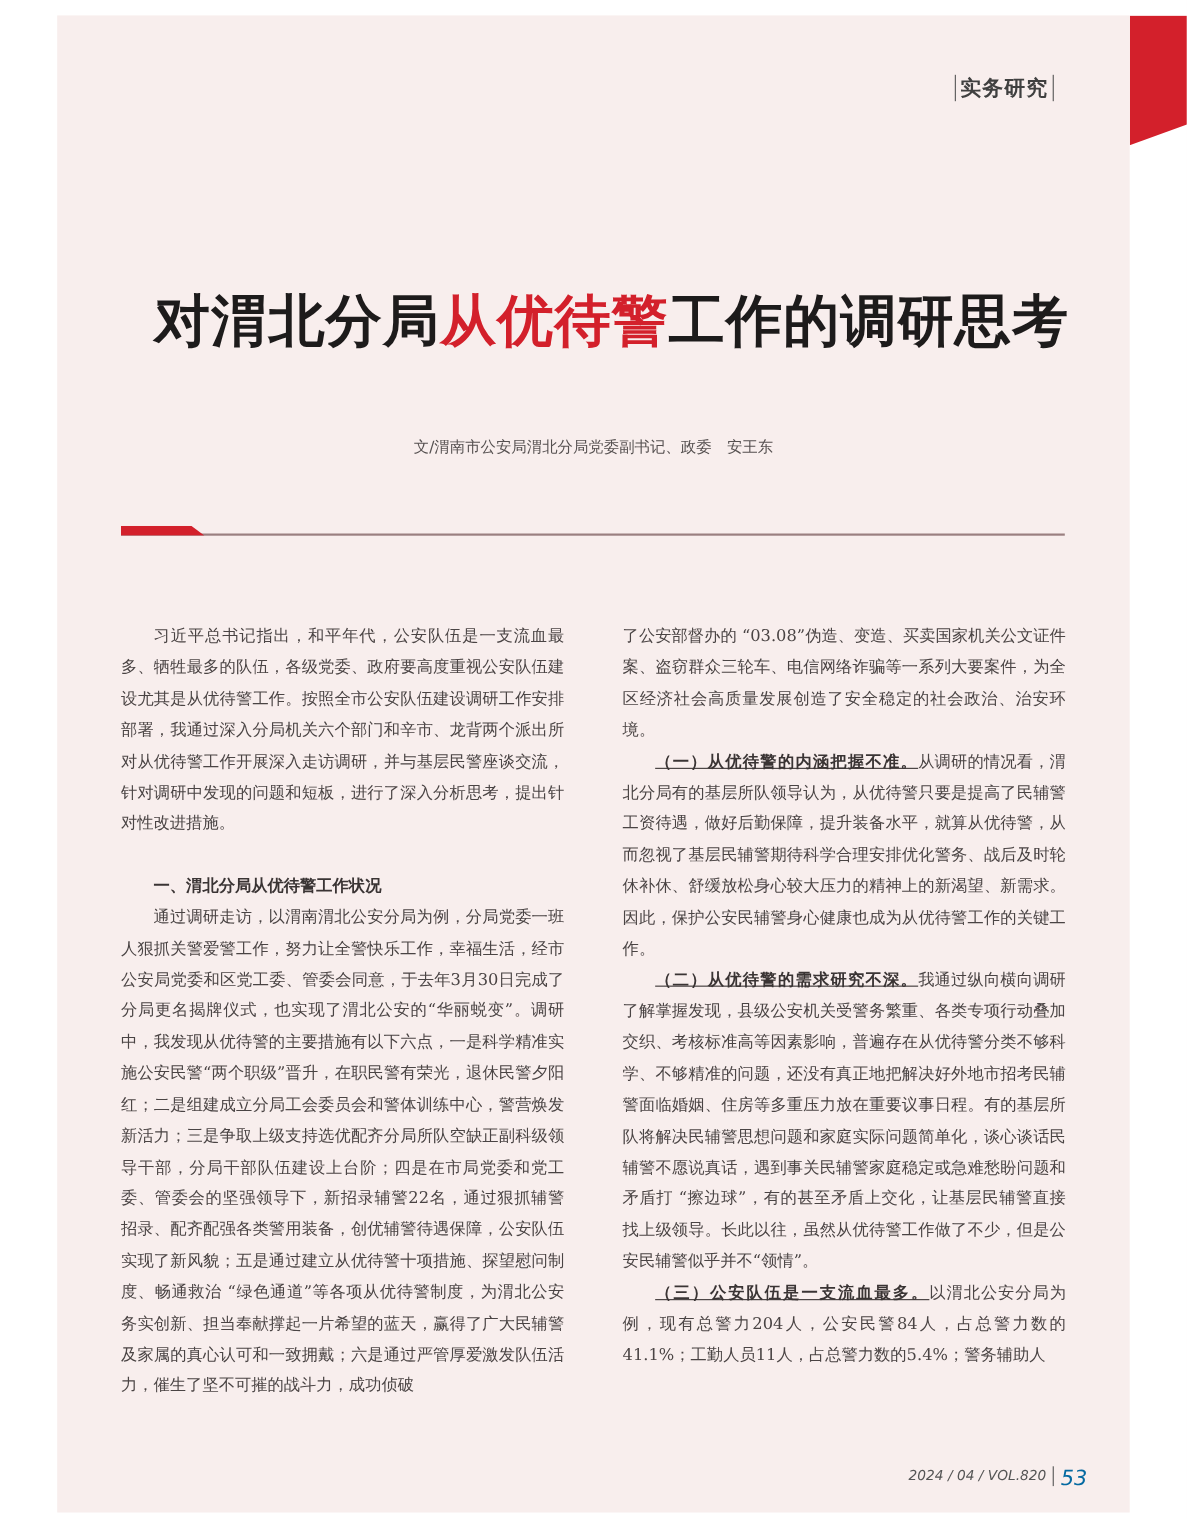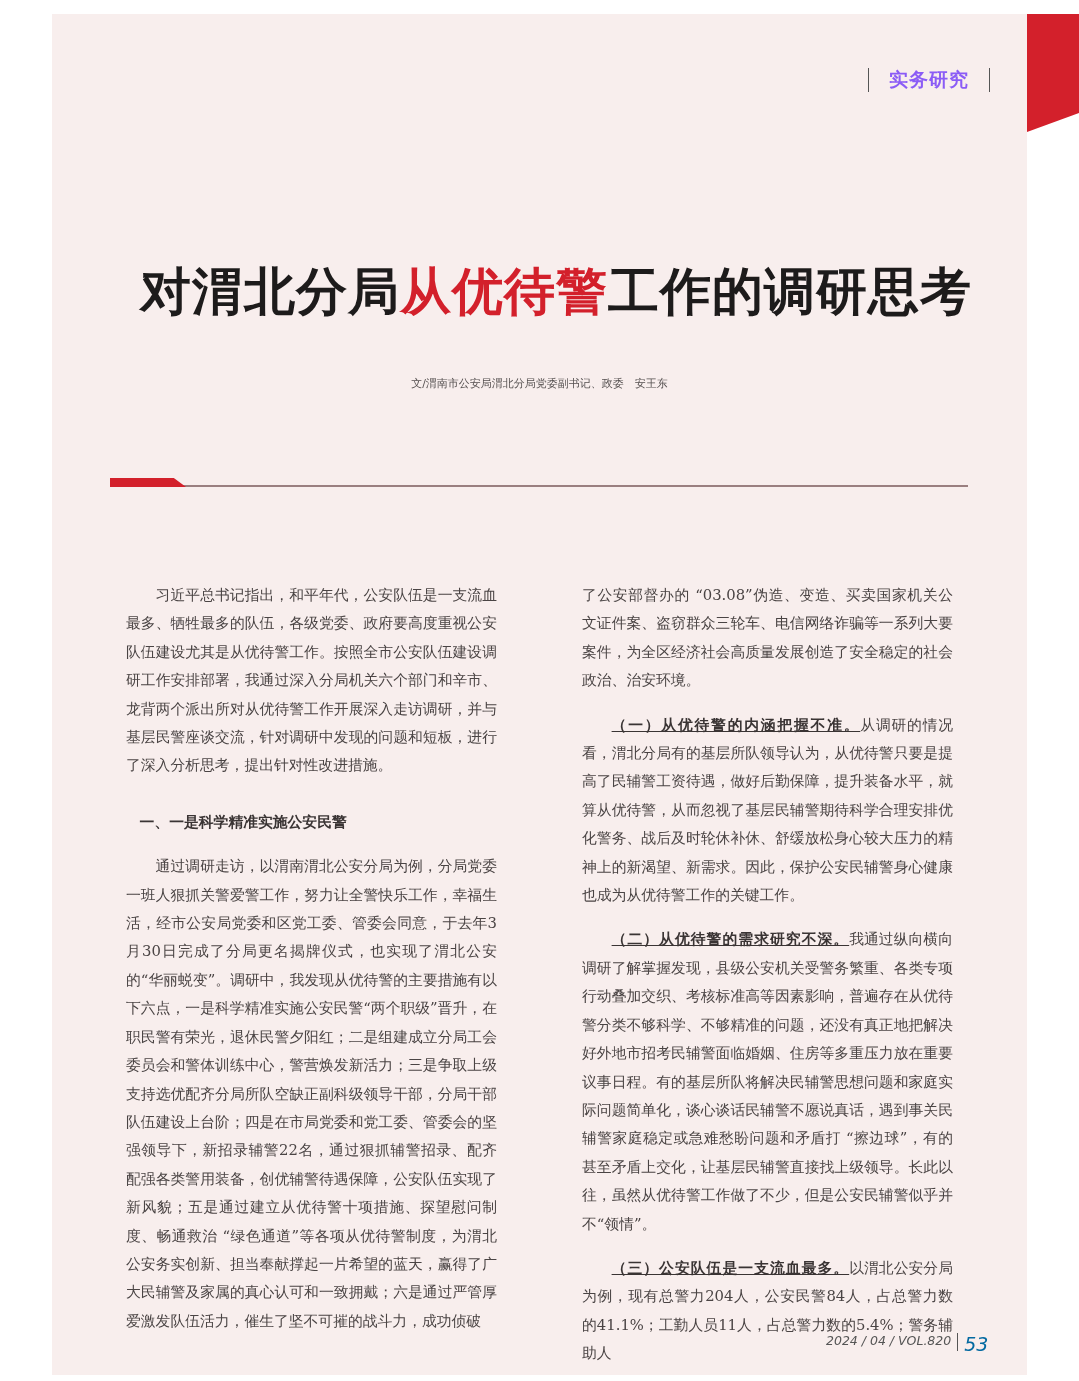--- a/index.html
+++ b/index.html
@@ -12,53 +12,53 @@
     position: absolute; left: 52px; top: 14px; width: 975px; height: 1361px;
     background: #f8eeed;
   }
   .red-tab {
     position: absolute; left: 1027px; top: 14px; width: 52px; height: 118px;
     background: #d3202b;
     clip-path: polygon(0 0, 100% 0, 100% 84%, 0 100%);
   }
   .section-label {
     position: absolute; left: 868px; top: 66px; height: 28px;
-    display: flex; align-items: center; gap: 20px;
-    color: #8b5cf6; font-size: 19px; font-weight: bold; letter-spacing: 1px;
+    display: flex; align-items: center; gap: 4px;
+    color: #404040; font-size: 19px; font-weight: bold; letter-spacing: 1px;
   }
   .section-label .bar { display:inline-block; width:1px; height:24px; background:#555; }
   .title {
     position: absolute; left: 140px; top: 258px; width: 800px;
     font-size: 51px; font-weight: bold; color: #1d1b1b; letter-spacing: 1px;
     white-space: nowrap; text-align: center;
   }
   .title .hl { color: #d3202b; }
   .byline {
-    position: absolute; left: 0; right: 0; top: 376px; text-align: center;
-    font-size: 11px; color: #555050;
+    position: absolute; left: 0; right: 0; top: 398px; text-align: center;
+    font-size: 14px; color: #555050;
     padding-left: 52px; width: 975px;
   }
   .divider-line {
     position: absolute; left: 110px; top: 485px; width: 858px; height: 2px;
     background: #9a7f80;
   }
   .divider-accent {
     position: absolute; left: 110px; top: 478px; width: 76px; height: 9px;
     background: #d3202b;
     clip-path: polygon(0 0, 84% 0, 100% 100%, 0 100%);
   }
   .col {
     position: absolute; width: 403px; top: 565px;
     font-family: "DejaVu Serif", serif;
     font-size: 14.8px; line-height: 28.4px; color: #4a4444;
     text-align: justify;
   }
   .col.left { left: 110px; }
   .col.right { left: 566px; }
-  .col p { margin: 16px; text-indent: 2em; }
+  .col p { margin: 0; text-indent: 2em; }
   .col p.cont { text-indent: 0; }
   .col .heading {
     font-family: "DejaVu Sans", sans-serif; font-weight: bold; color: #3a3434;
     text-indent: 2em; margin: 0;
   }
   .col .heading.spaced { margin-top: 28px; }
   .col .sub { font-weight: bold; color: #3a3434; letter-spacing: 1px; text-decoration: underline; }
   .footer {
     position: absolute; left: 826px; top: 1333px; display: flex; align-items: flex-start; gap: 4px;
     color: #555; font-size: 12.5px; font-style: italic;
@@ -82,21 +82,21 @@
   <span>对渭北分局</span><span class="hl">从优待警</span><span>工作的调研思考</span>
 </div>
 
 <div class="byline" style="left:0;">文/渭南市公安局渭北分局党委副书记、政委　安王东</div>
 
 <div class="divider-line"></div>
 <div class="divider-accent"></div>
 
 <div class="col left">
   <p>习近平总书记指出，和平年代，公安队伍是一支流血最多、牺牲最多的队伍，各级党委、政府要高度重视公安队伍建设尤其是从优待警工作。按照全市公安队伍建设调研工作安排部署，我通过深入分局机关六个部门和辛市、龙背两个派出所对从优待警工作开展深入走访调研，并与基层民警座谈交流，针对调研中发现的问题和短板，进行了深入分析思考，提出针对性改进措施。</p>
-  <p class="heading spaced">一、一是科学精准实施公安民警</p>
+  <p class="heading spaced">一、渭北分局从优待警工作状况</p>
   <p>通过调研走访，以渭南渭北公安分局为例，分局党委一班人狠抓关警爱警工作，努力让全警快乐工作，幸福生活，经市公安局党委和区党工委、管委会同意，于去年3月30日完成了分局更名揭牌仪式，也实现了渭北公安的“华丽蜕变”。调研中，我发现从优待警的主要措施有以下六点，一是科学精准实施公安民警“两个职级”晋升，在职民警有荣光，退休民警夕阳红；二是组建成立分局工会委员会和警体训练中心，警营焕发新活力；三是争取上级支持选优配齐分局所队空缺正副科级领导干部，分局干部队伍建设上台阶；四是在市局党委和党工委、管委会的坚强领导下，新招录辅警22名，通过狠抓辅警招录、配齐配强各类警用装备，创优辅警待遇保障，公安队伍实现了新风貌；五是通过建立从优待警十项措施、探望慰问制度、畅通救治 “绿色通道”等各项从优待警制度，为渭北公安务实创新、担当奉献撑起一片希望的蓝天，赢得了广大民辅警及家属的真心认可和一致拥戴；六是通过严管厚爱激发队伍活力，催生了坚不可摧的战斗力，成功侦破</p>
 </div>
 
 <div class="col right">
   <p class="cont">了公安部督办的 “03.08”伪造、变造、买卖国家机关公文证件案、盗窃群众三轮车、电信网络诈骗等一系列大要案件，为全区经济社会高质量发展创造了安全稳定的社会政治、治安环境。</p>
   <p><span class="sub">（一）从优待警的内涵把握不准。</span><span>从调研的情况看，渭北分局有的基层所队领导认为，从优待警只要是提高了民辅警工资待遇，做好后勤保障，提升装备水平，就算从优待警，从而忽视了基层民辅警期待科学合理安排优化警务、战后及时轮休补休、舒缓放松身心较大压力的精神上的新渴望、新需求。因此，保护公安民辅警身心健康也成为从优待警工作的关键工作。</span></p>
   <p><span class="sub">（二）从优待警的需求研究不深。</span><span>我通过纵向横向调研了解掌握发现，县级公安机关受警务繁重、各类专项行动叠加交织、考核标准高等因素影响，普遍存在从优待警分类不够科学、不够精准的问题，还没有真正地把解决好外地市招考民辅警面临婚姻、住房等多重压力放在重要议事日程。有的基层所队将解决民辅警思想问题和家庭实际问题简单化，谈心谈话民辅警不愿说真话，遇到事关民辅警家庭稳定或急难愁盼问题和矛盾打 “擦边球”，有的甚至矛盾上交化，让基层民辅警直接找上级领导。长此以往，虽然从优待警工作做了不少，但是公安民辅警似乎并不“领情”。</span></p>
   <p><span class="sub">（三）公安队伍是一支流血最多。</span><span>以渭北公安分局为例，现有总警力204人，公安民警84人，占总警力数的41.1%；工勤人员11人，占总警力数的5.4%；警务辅助人</span></p>
 </div>
 

